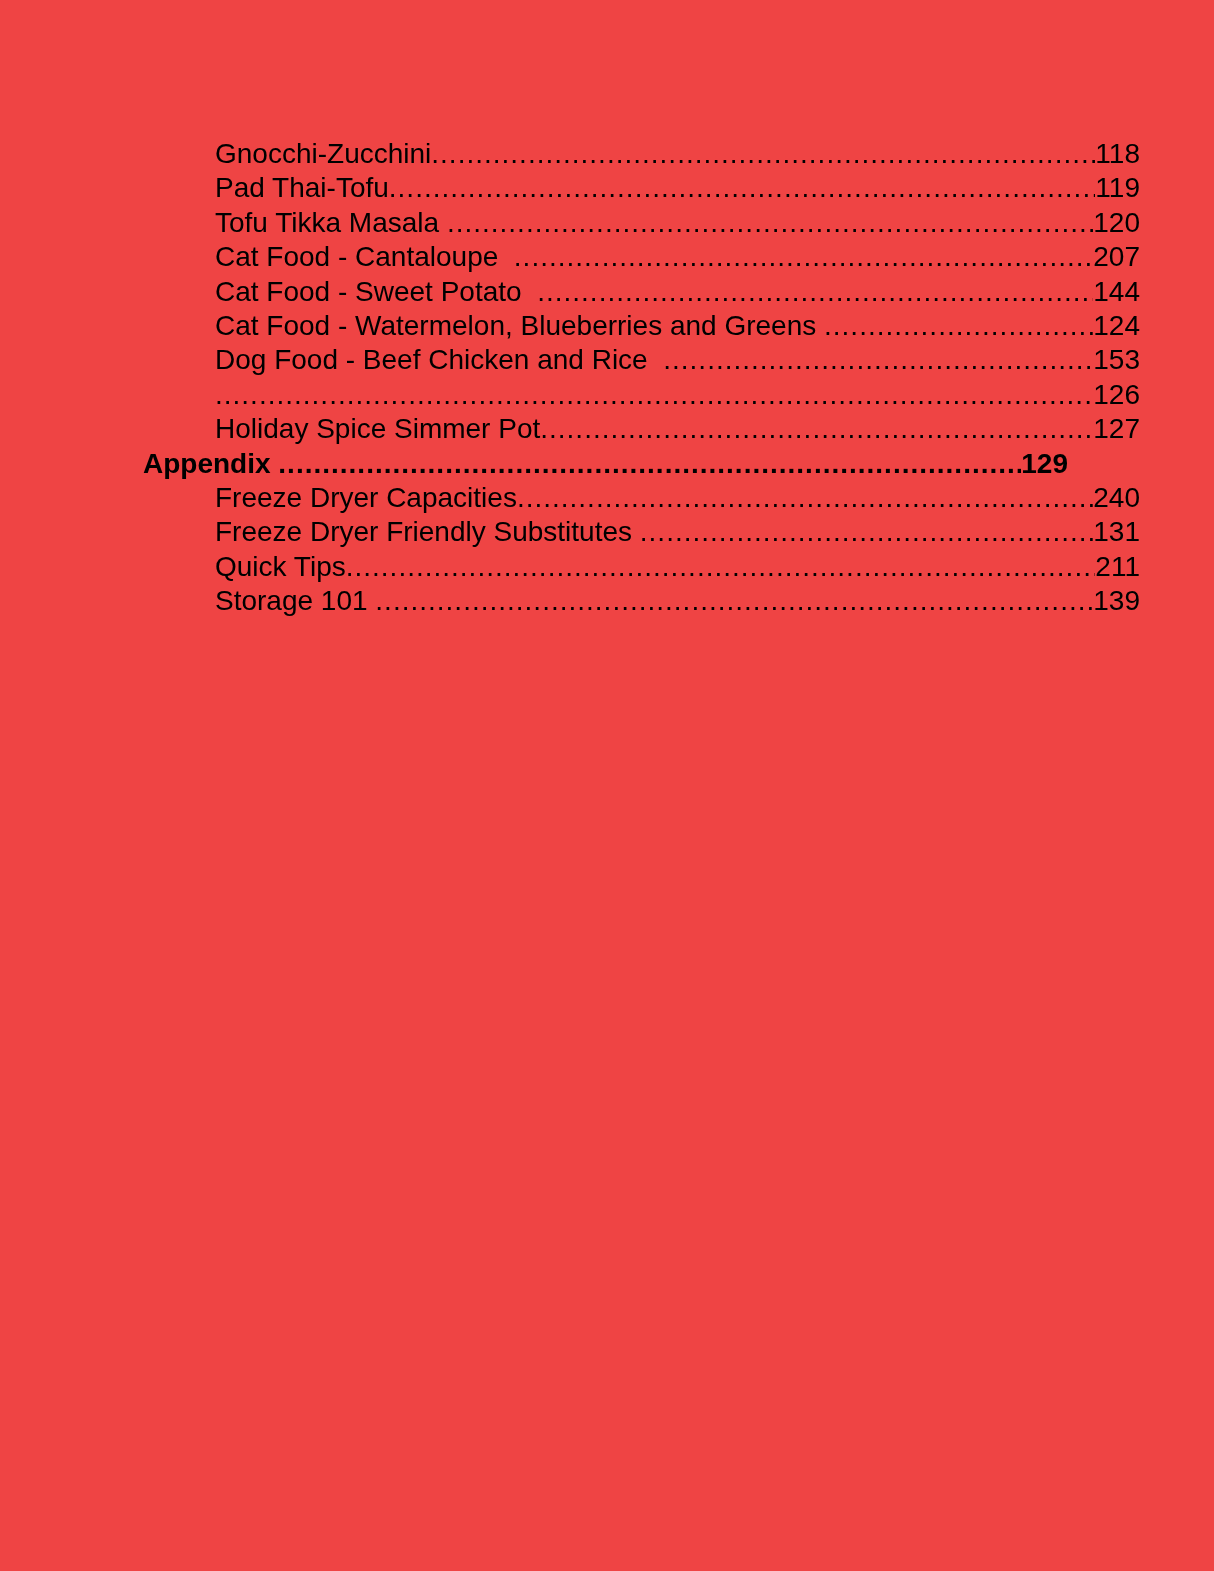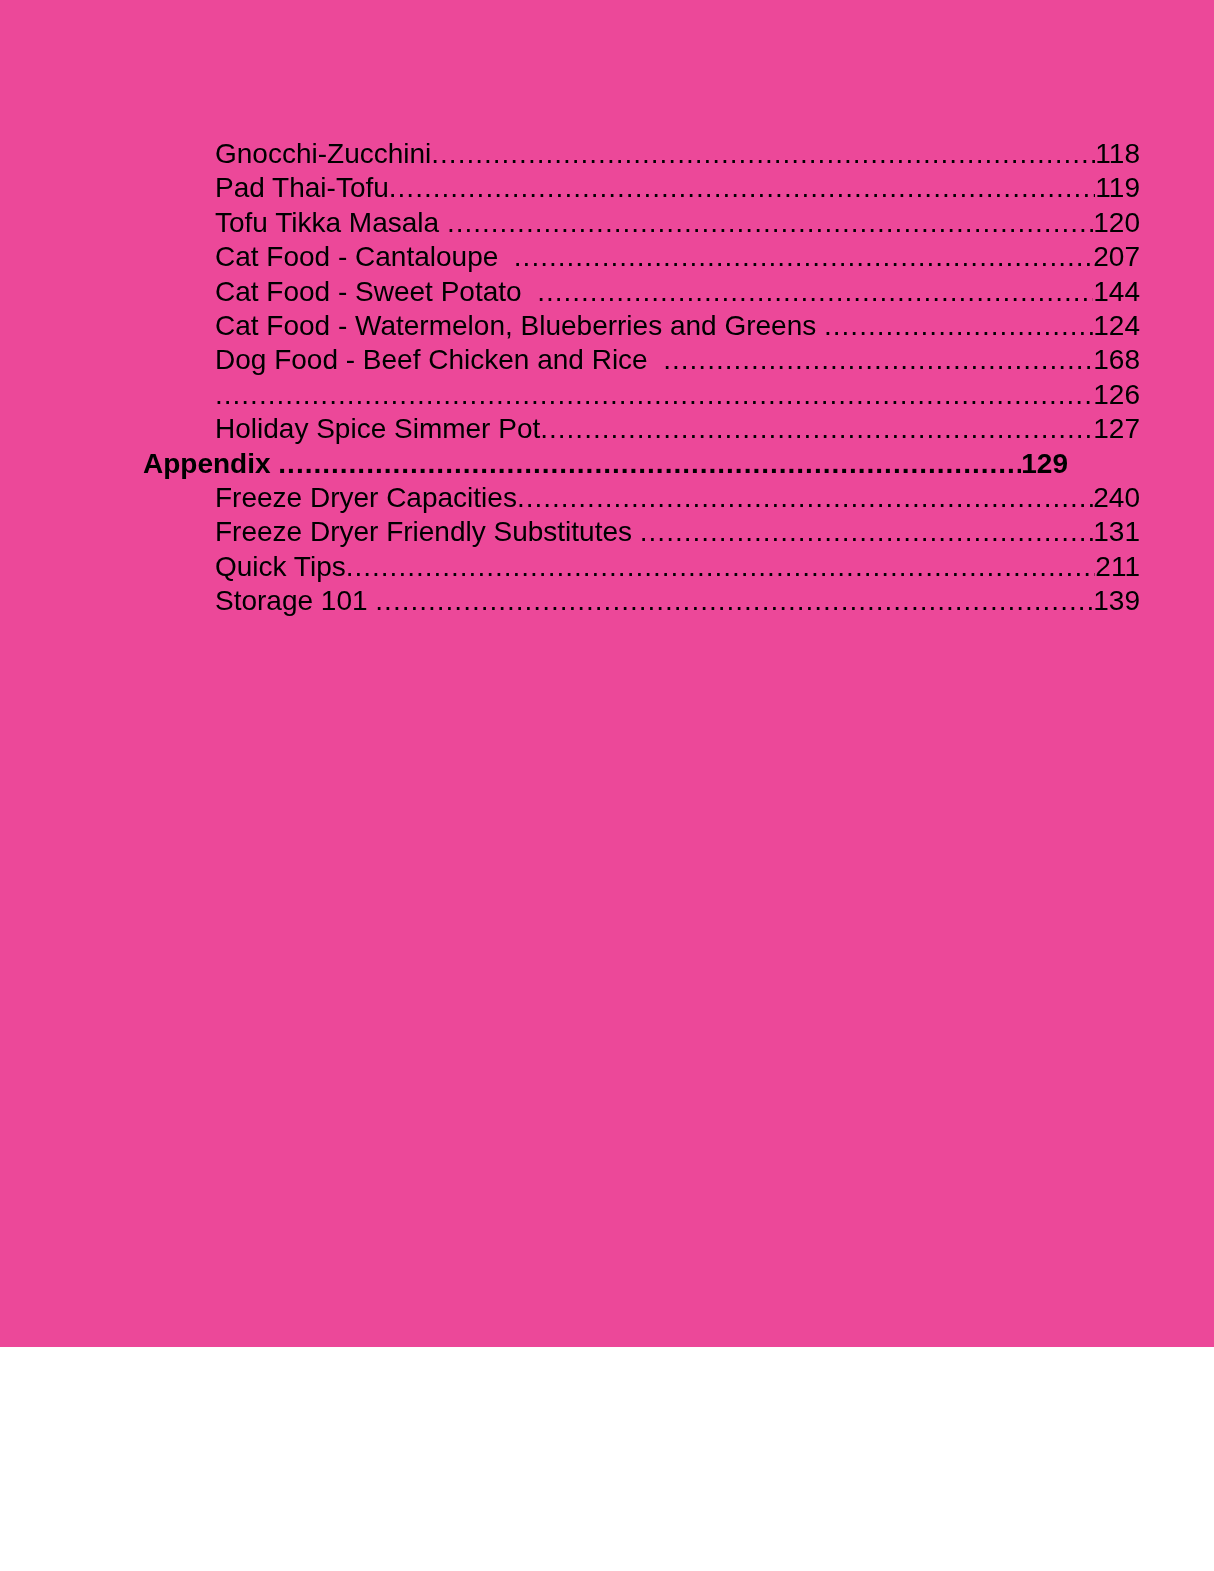--- a/index.html
+++ b/index.html
@@ -3,22 +3,22 @@
 <meta charset="utf-8">
 <style>
   html, body {
     margin: 0;
     padding: 0;
     background: #ffffff;
   }
   .page {
     position: relative;
     width: 1214px;
-    height: 1347px;
-    background: #ec4899;
+    height: 1571px;
+    background: #ef4444;
     overflow: hidden;
     font-family: "Liberation Sans", "DejaVu Sans", sans-serif;
     color: #000000;
   }
   .toc {
     position: absolute;
     left: 143px;
     top: 137px;
     width: 925px; 
     font-size: 28px;
@@ -95,21 +95,21 @@
 
       <div class="toc-row level-1">
         <span class="toc-label">Cat Food - Watermelon, Blueberries and Greens </span>
         <span class="toc-leader"></span>
         <span class="toc-page">124</span>
       </div>
 
       <div class="toc-row level-1">
         <span class="toc-label">Dog Food - Beef Chicken and Rice  </span>
         <span class="toc-leader"></span>
-        <span class="toc-page">168</span>
+        <span class="toc-page">153</span>
       </div>
 
       <div class="toc-row level-1">
         <span class="toc-leader"></span>
         <span class="toc-page">126</span>
       </div>
 
       <div class="toc-row level-1">
         <span class="toc-label">Holiday Spice Simmer Pot</span>
         <span class="toc-leader"></span>

